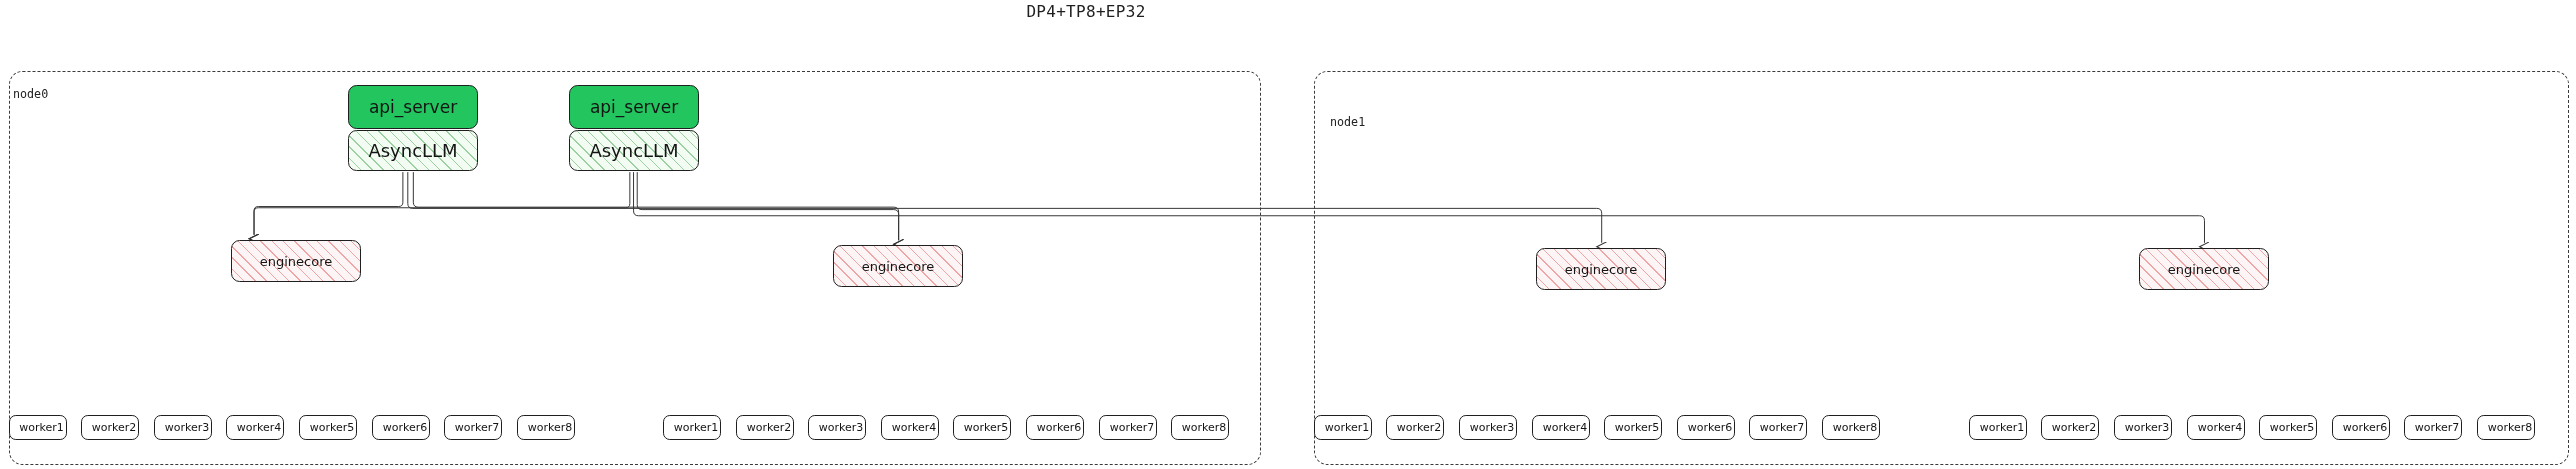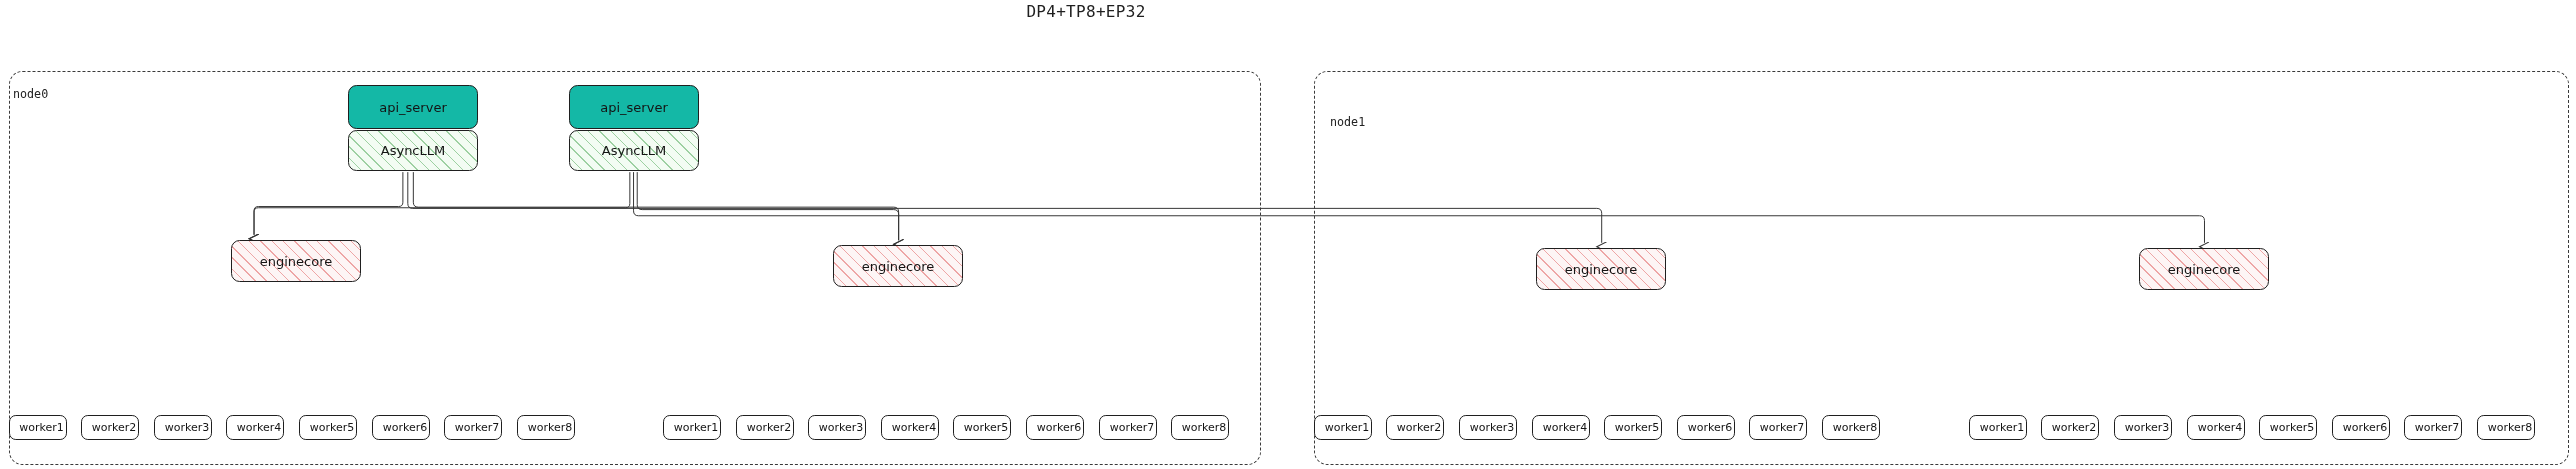--- a/index.html
+++ b/index.html
@@ -50,25 +50,25 @@
     border-radius: 8.6px;
     display: flex;
     align-items: center;
     justify-content: center;
     font-family: "DejaVu Sans", sans-serif;
     color: #141414;
     white-space: nowrap;
     background: #ffffff;
   }
   .nbox.api {
-    font-size: 13px;
-    background: #14b8a6;
+    font-size: 17px;
+    background: #22c55e;
   }
   .nbox.async {
-    font-size: 13px;
+    font-size: 18px;
     background-color: #ffffff;
     background-image: repeating-linear-gradient(
       45deg,
       rgba(140, 200, 145, 0.85) 0px,
       rgba(140, 200, 145, 0.85) 1px,
       rgba(243, 252, 243, 1) 1px,
       rgba(243, 252, 243, 1) 8px
     );
   }
   .nbox.engine {

